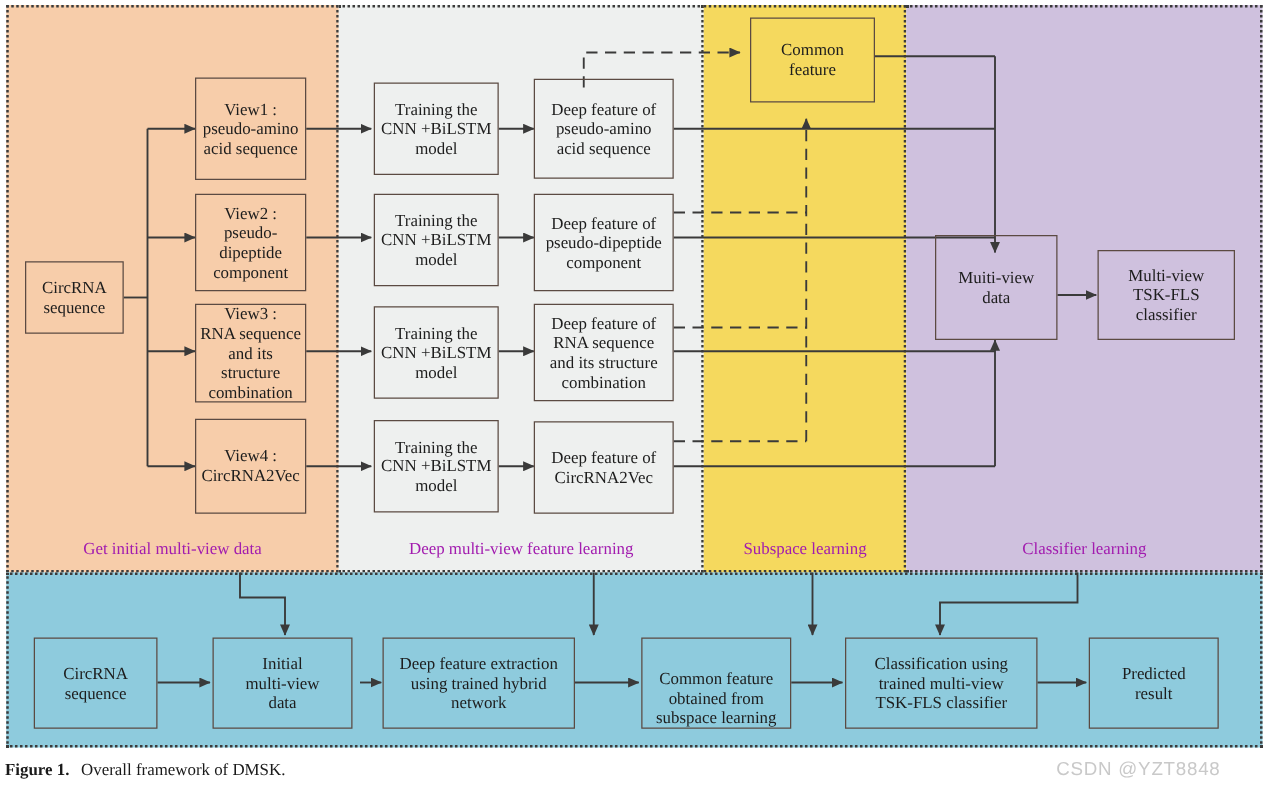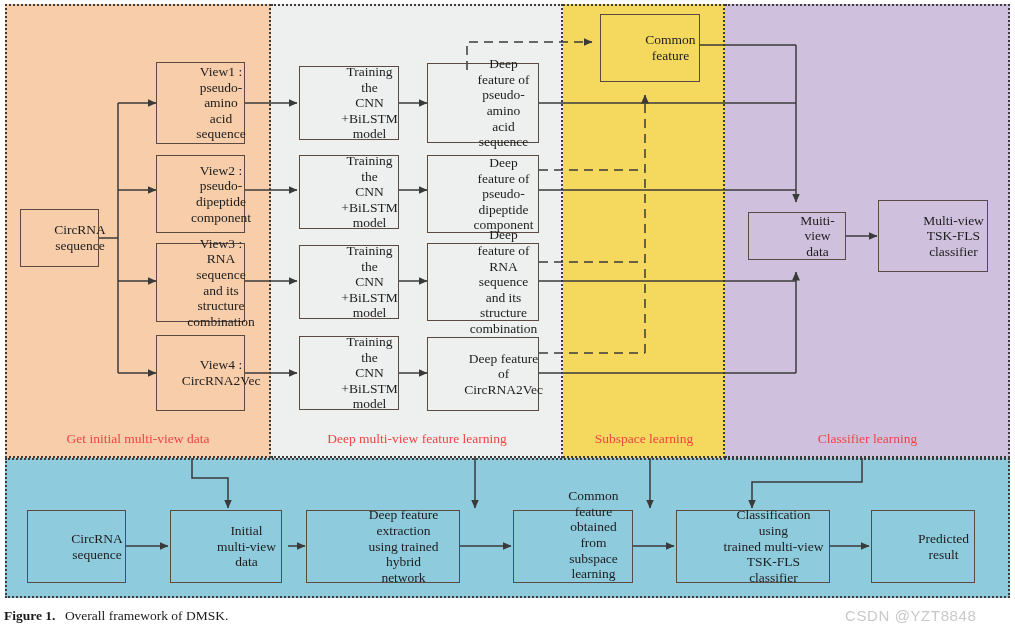--- a/index.html
+++ b/index.html
@@ -11,28 +11,27 @@
   .node{
     position:absolute;
     border:1.6px solid #5b4a42;
     background:transparent;
     display:flex;align-items:center;justify-content:center;
     text-align:center;
     color:#1d1d1d;
     font-family:"Liberation Serif",serif;
     line-height:1.16;
     box-sizing:border-box;
-    padding-left:41px;
   }
   .node span{display:block;padding:0 3px;}
 
   .band-label{
     position:absolute;
     text-align:center;
-    color:#ef4444;
+    color:#a21caf;
     font-family:"Liberation Serif",serif;
     font-size:13.5px;
     white-space:nowrap;
   }
 
   svg.wires{position:absolute;left:0;top:0;width:1015px;height:634px;pointer-events:none;}
   .cap{
     position:absolute;left:0;bottom:3px;
     font-family:"Liberation Serif",serif;
     font-size:13.5px;color:#1a1a1a;
@@ -157,21 +156,21 @@
     <span>Deep feature of<br>RNA sequence<br>and its structure<br>combination</span>
   </div>
   <div class="node" style="left:427px;top:337px;width:112px;height:74px;font-size:13.5px;">
     <span>Deep feature of<br>CircRNA2Vec</span>
   </div>
 
   <div class="node" style="left:600px;top:14px;width:100px;height:68px;font-size:13.5px;">
     <span>Common<br>feature</span>
   </div>
 
-  <div class="node" style="left:748px;top:212px;width:98px;height:48px;font-size:13.5px;text-align:center;">
+  <div class="node" style="left:748px;top:188px;width:98px;height:84px;font-size:13.5px;text-align:center;">
     <span>Muiti-view<br>data</span>
   </div>
   <div class="node" style="left:878px;top:200px;width:110px;height:72px;font-size:13.5px;">
     <span>Multi-view<br>TSK-FLS<br>classifier</span>
   </div>
 
   <div class="band-label" style="left:5px;top:431px;width:266px;">
     <span>Get initial multi-view data</span>
   </div>
   <div class="band-label" style="left:271px;top:431px;width:292px;">

